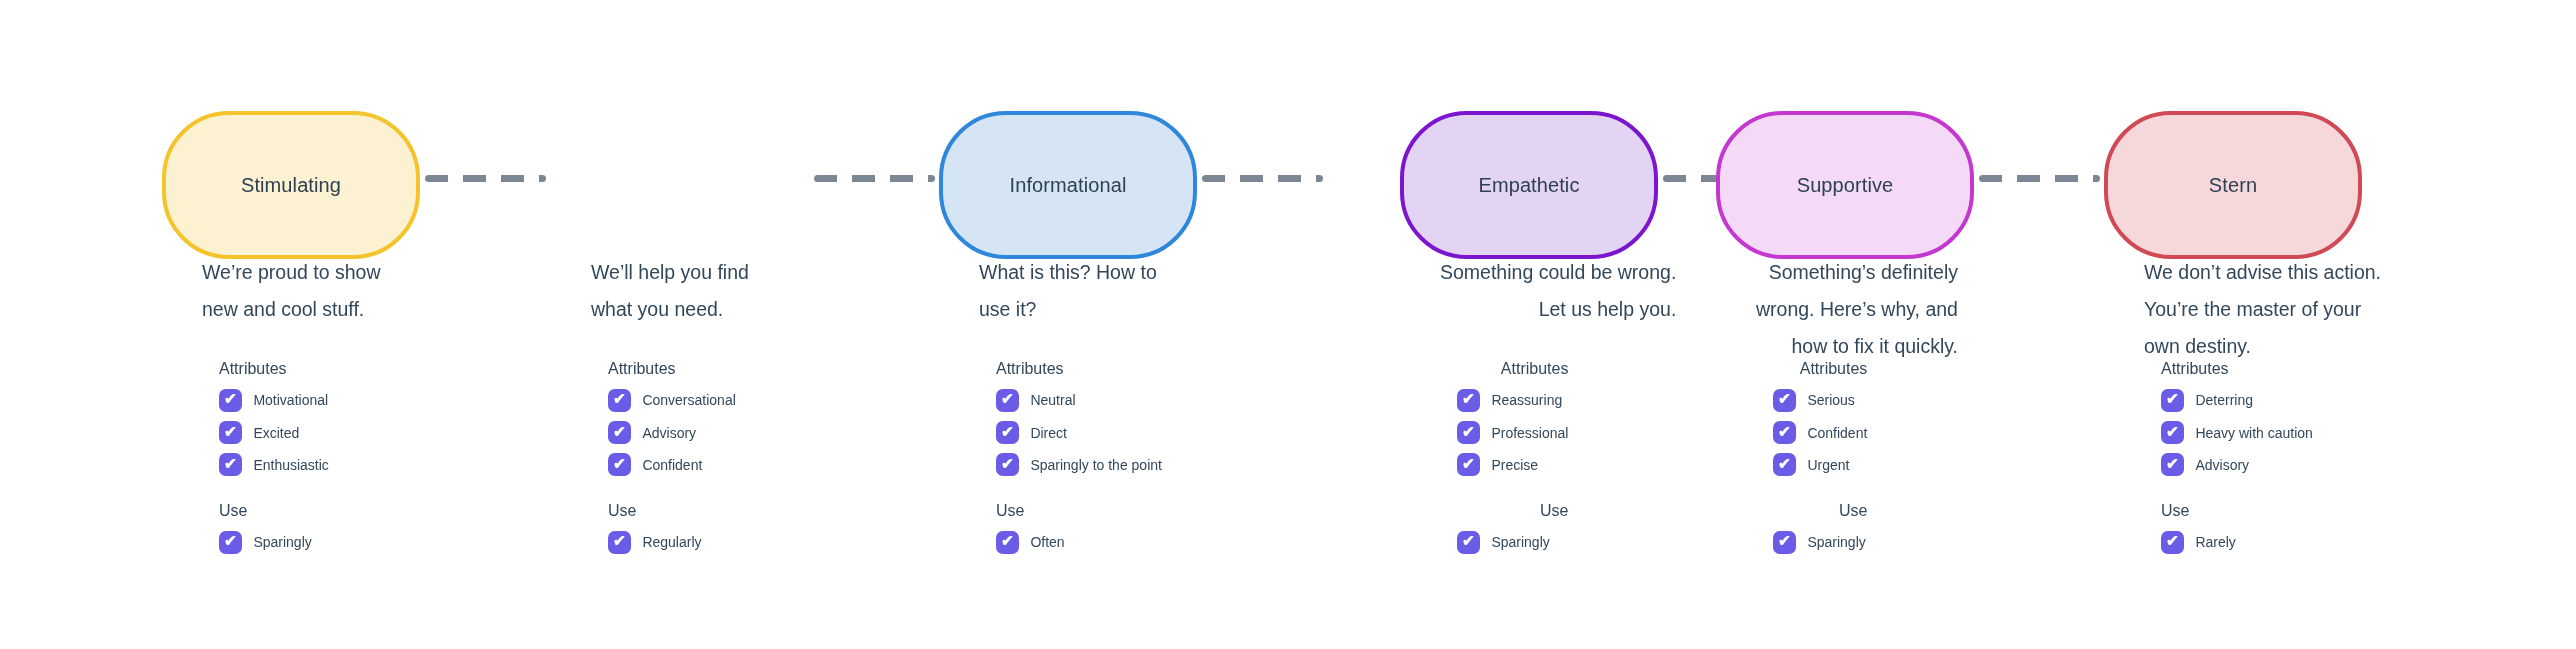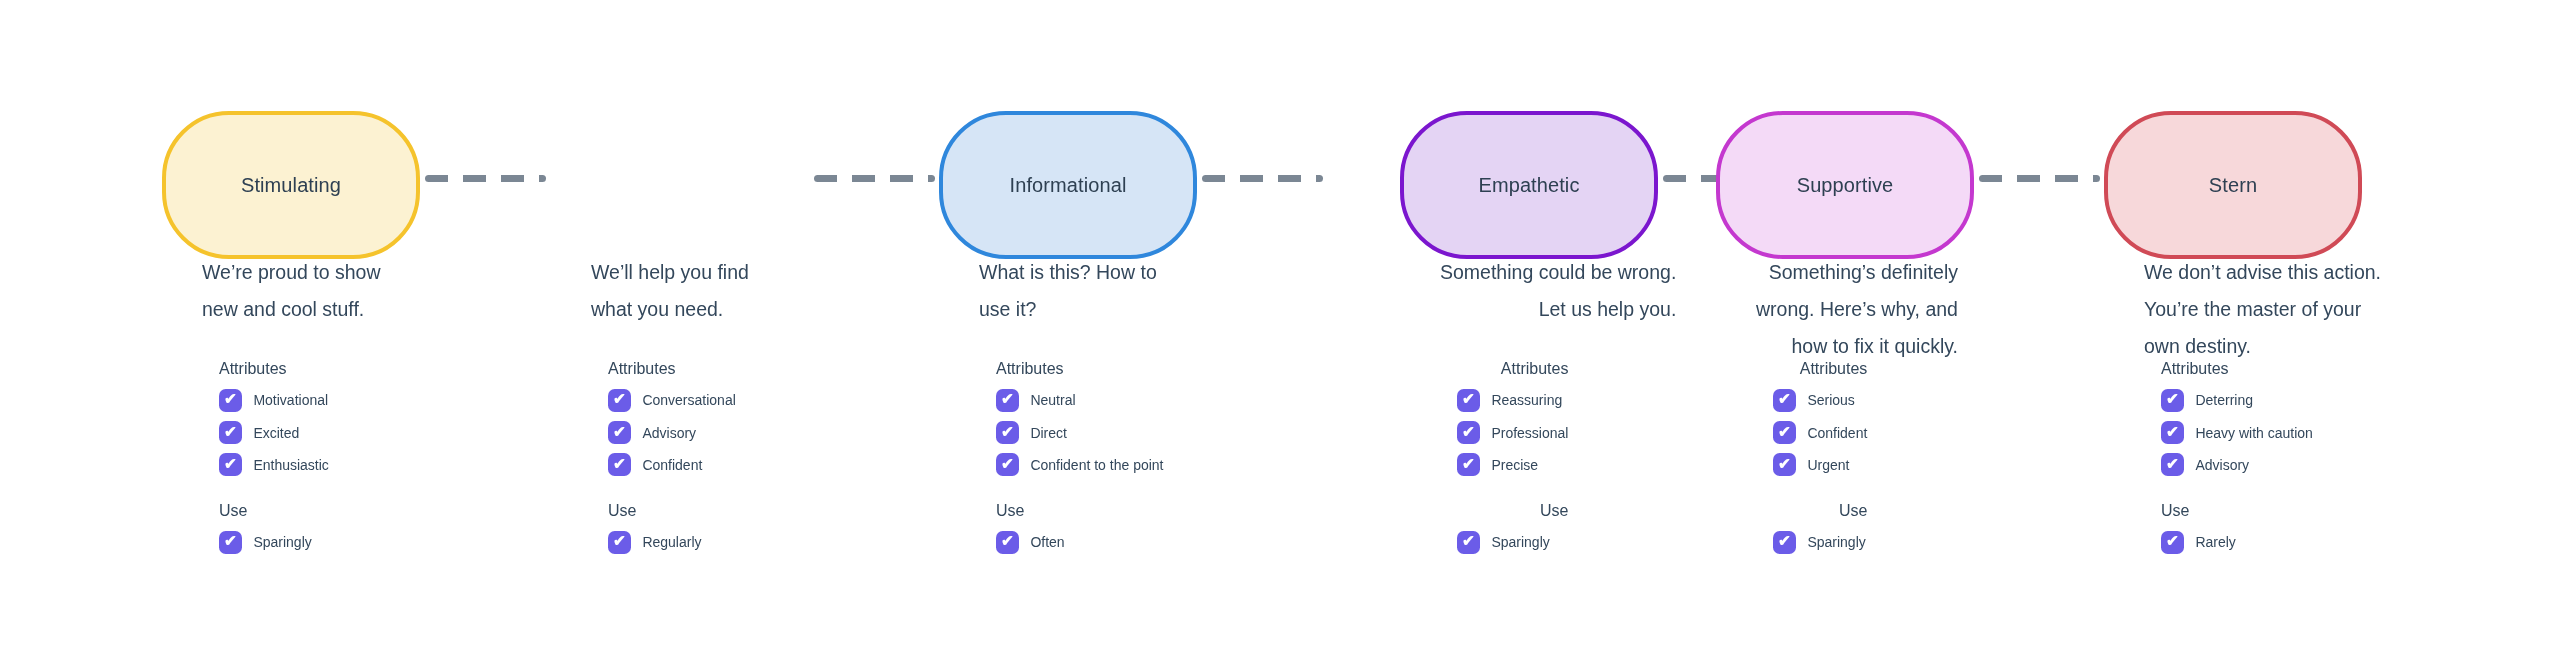--- a/index.html
+++ b/index.html
@@ -143,21 +143,21 @@
       <label class="check-row">
         <span class="checkbox">
             <span class="tick">✔</span>
           </span>
         <span class="check-label">Direct</span>
       </label>
       <label class="check-row">
         <span class="checkbox">
             <span class="tick">✔</span>
           </span>
-        <span class="check-label">Confident to the point</span>
+        <span class="check-label">Sparingly to the point</span>
       </label>
       <div class="use-block">
         <h4 class="section-heading">Use</h4>
         <label class="check-row">
           <span class="checkbox">
               <span class="tick">✔</span>
             </span>
           <span class="check-label">Often</span>
         </label>
       </div>

